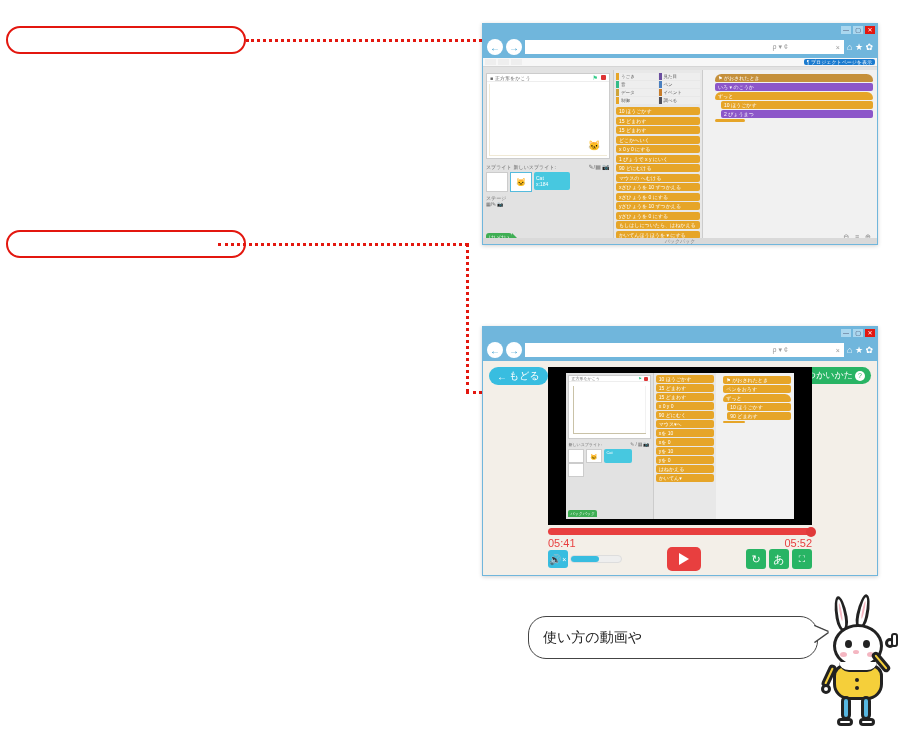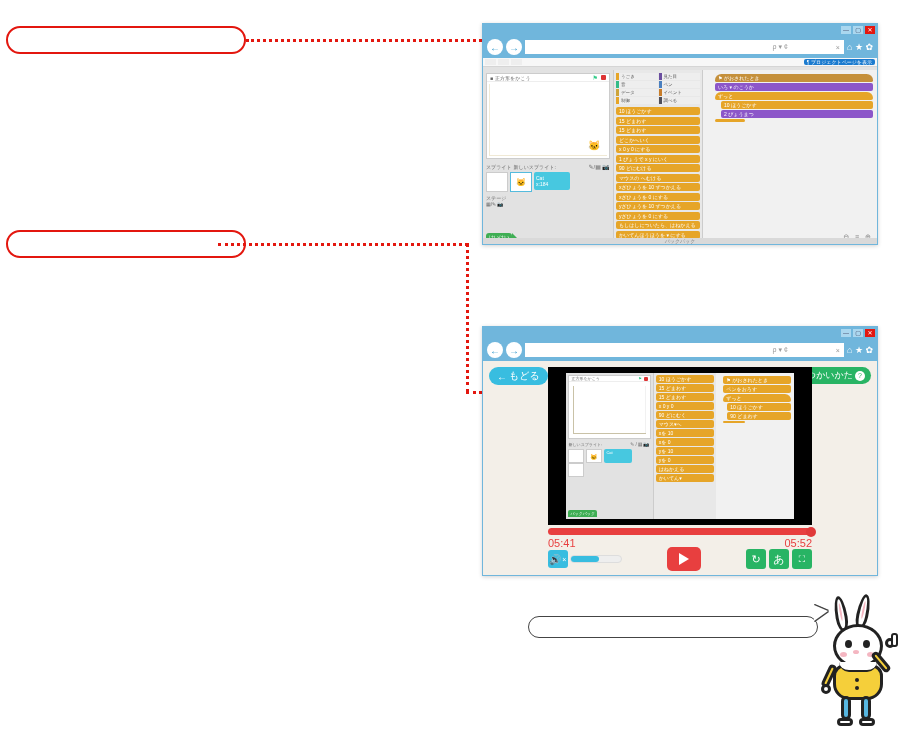--- a/index.html
+++ b/index.html
@@ -406,20 +406,21 @@
       <div class="rbtns">
         <div class="rbtn">↻</div>
         <div class="rbtn">あ</div>
         <div class="rbtn small">⛶</div>
       </div>
     </div>
   </div>
 </div>
 
 <div class="bubble">
+  <div>使い方の動画や</div>
 </div>
 
 <div class="rabbit">
   <div class="ear l"></div>
   <div class="ear r"></div>
   <div class="head"></div>
   <div class="eye l"></div>
   <div class="eye r"></div>
   <div class="nose"></div>
   <div class="cheek l"></div>

